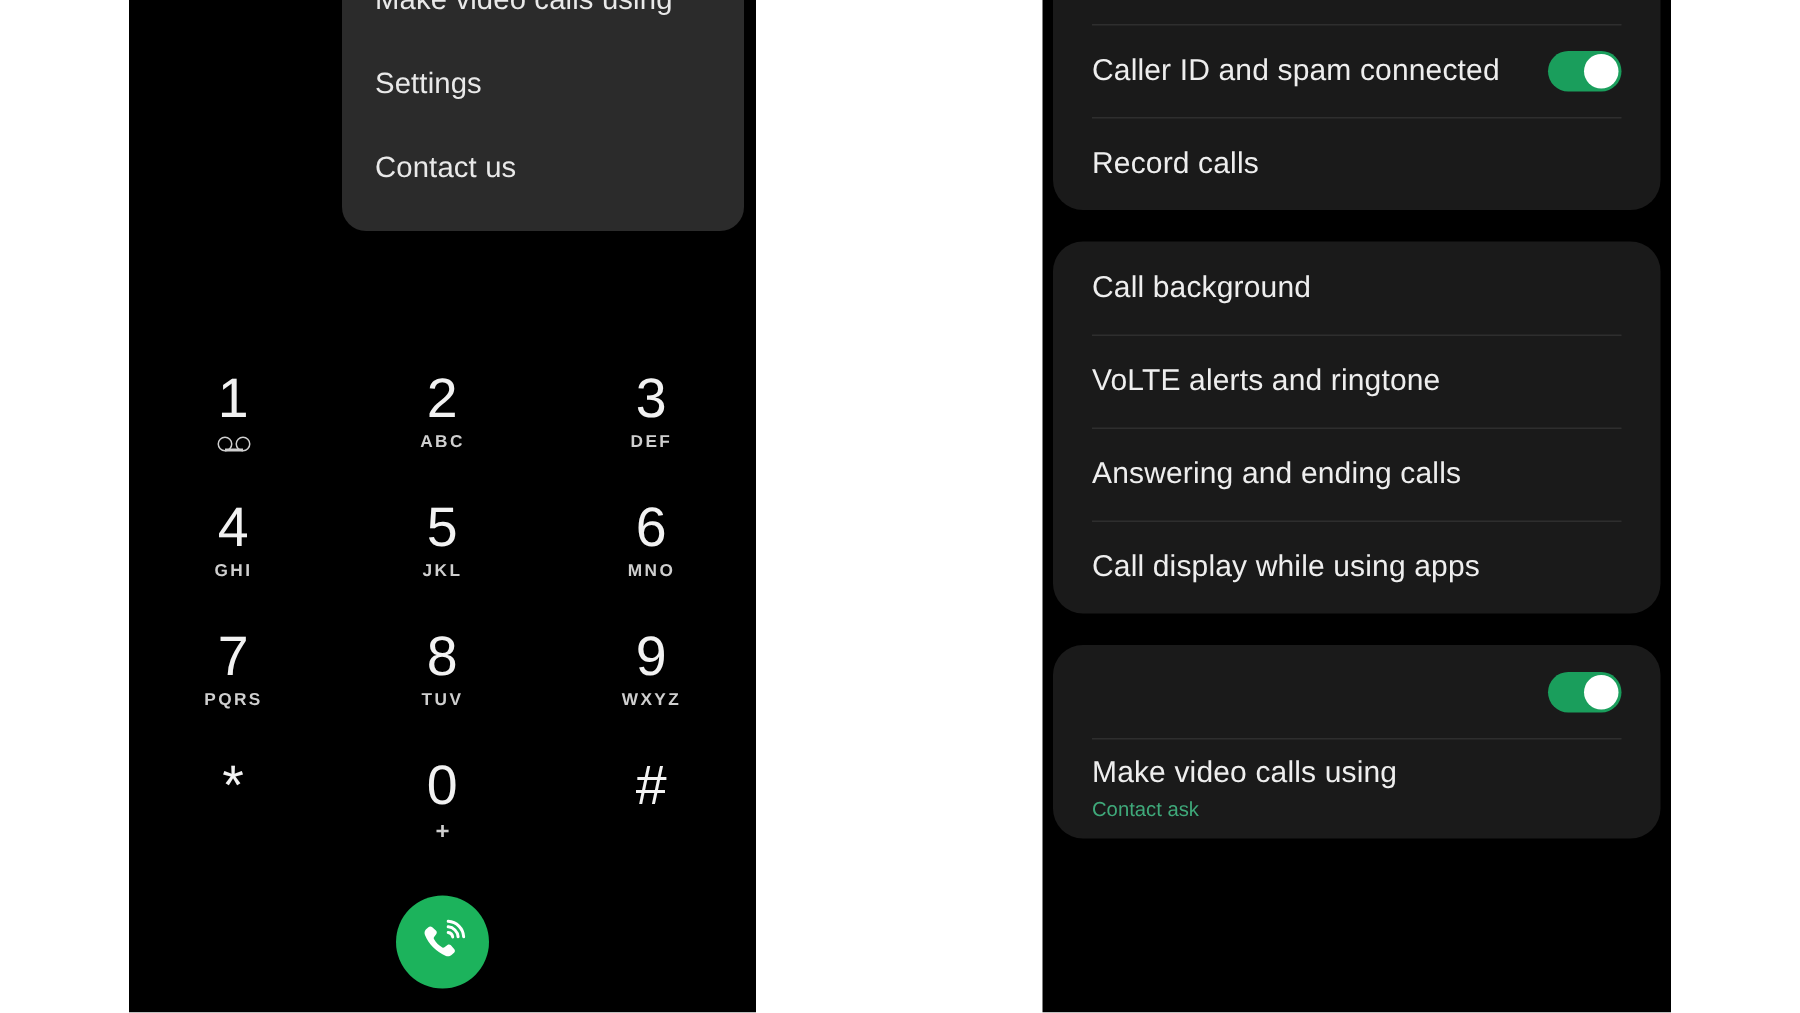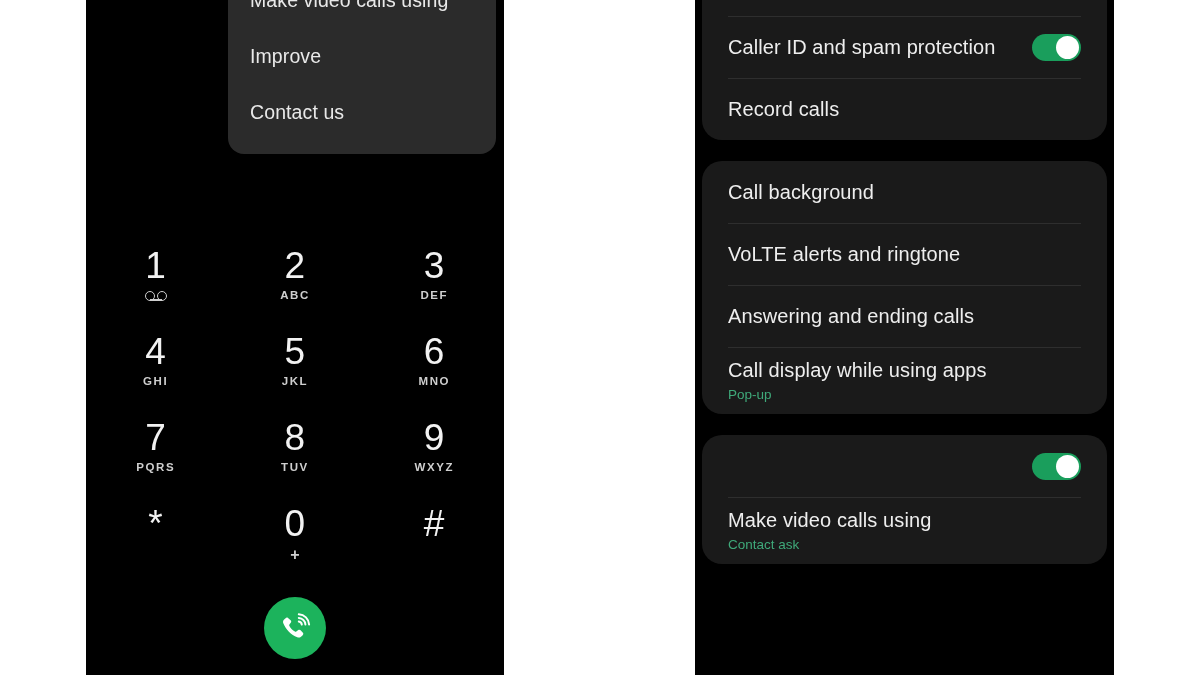--- a/index.html
+++ b/index.html
@@ -191,21 +191,21 @@
 
 <div class="screenshot">
 
   <div class="panel-left">
 
     <div class="overflow-menu">
       <div class="menu-item">
         <span>Make video calls using</span>
       </div>
       <div class="menu-item">
-        <span>Improve</span>
+        <span>Settings</span>
       </div>
       <div class="menu-item">
         <span>Contact us</span>
       </div>
     </div>
 
     <div class="dialpad">
 
       <div class="dial-row">
         <div class="dial-key">
@@ -288,21 +288,21 @@
 
   <div class="panel-right">
     <div class="settings-scroll">
 
       <div class="card">
         <div class="row">
           
         </div>
         <div class="row">
           <div class="row-texts">
-            <span class="row-title">Caller ID and spam protection</span>
+            <span class="row-title">Caller ID and spam connected</span>
           </div>
           <span class="toggle">
             <span class="knob"></span>
           </span>
         </div>
         <div class="row">
           <div class="row-texts">
             <span class="row-title">Record calls</span>
           </div>
         </div>
@@ -320,21 +320,20 @@
           </div>
         </div>
         <div class="row">
           <div class="row-texts">
             <span class="row-title">Answering and ending calls</span>
           </div>
         </div>
         <div class="row">
           <div class="row-texts">
             <span class="row-title">Call display while using apps</span>
-            <span class="row-sub">Pop-up</span>
           </div>
         </div>
       </div>
 
       <div class="card">
         <div class="row">
           <div class="row-texts">
           </div>
           <span class="toggle">
             <span class="knob"></span>

